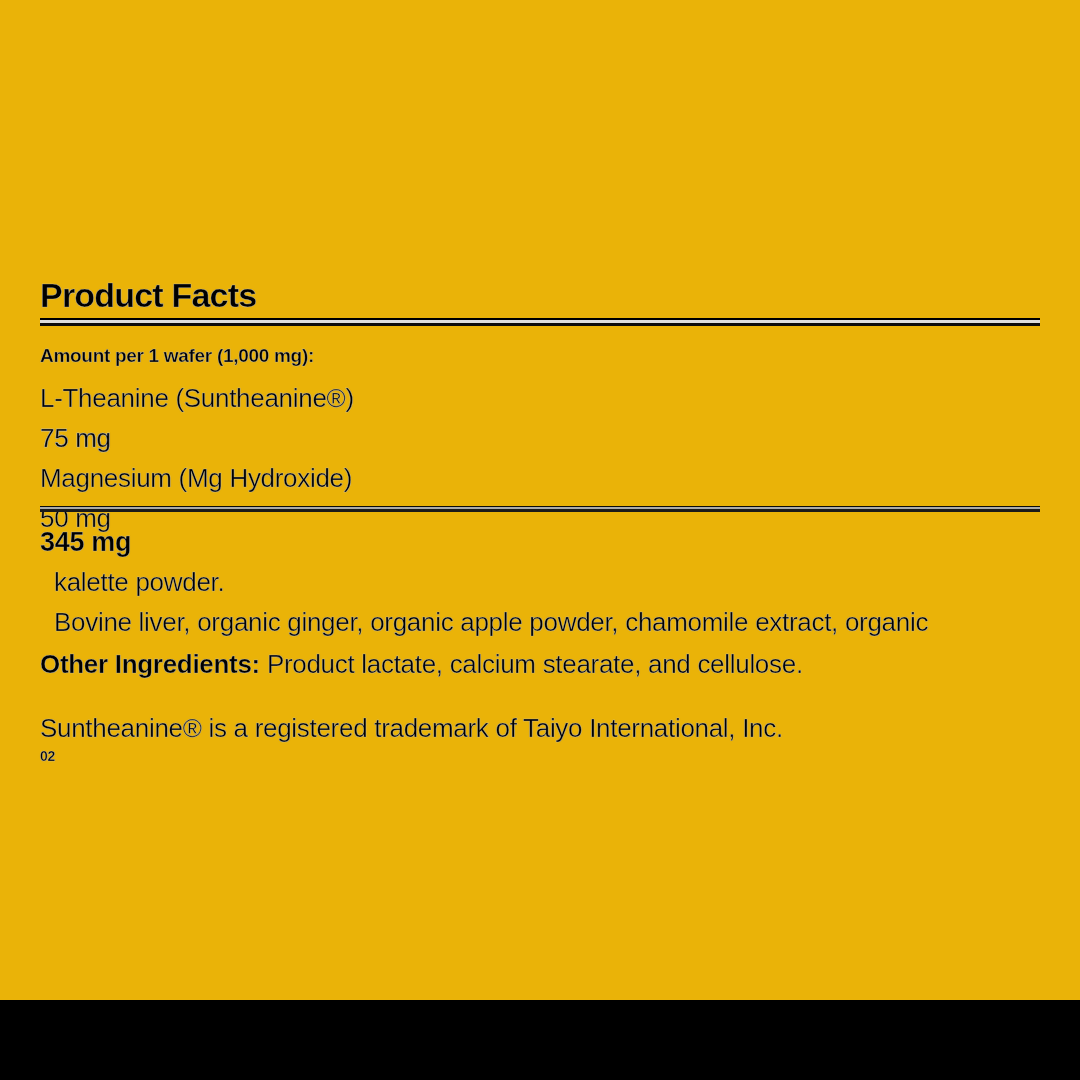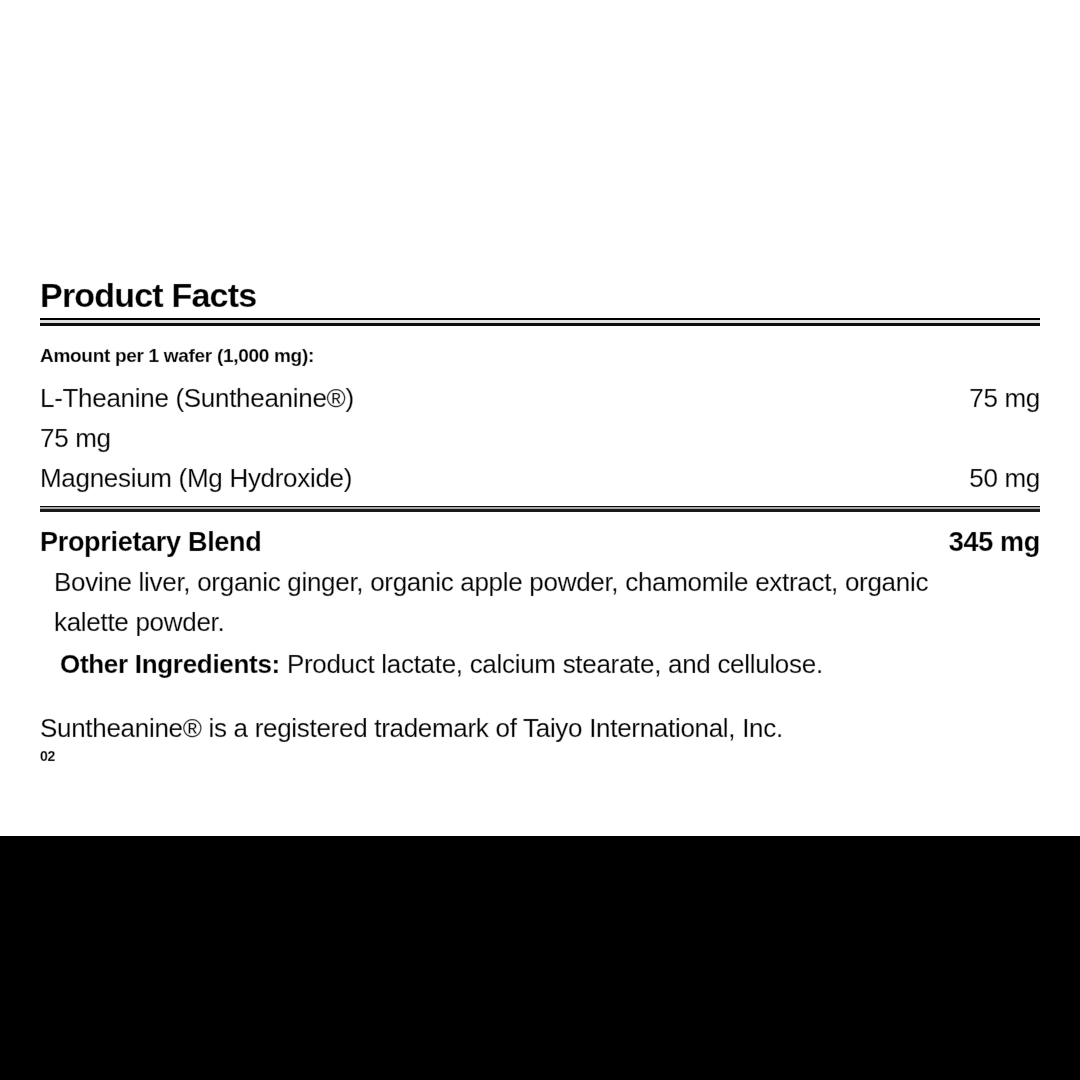--- a/index.html
+++ b/index.html
@@ -3,22 +3,22 @@
 <meta charset="utf-8">
 <style>
   html, body {
     margin: 0;
     padding: 0;
     background: #000000;
   }
   .stage {
     position: relative;
     width: 1080px;
-    height: 836px;
-    background: #ffffff;
+    height: 1000px;
+    background: #eab308;
     overflow: hidden;
     font-family: "Liberation Sans", sans-serif;
   }
   
   .label {
     position: absolute;
     left: 40px;
     top: 276px;
     width: 1000px;
     color: #000000;
@@ -49,20 +49,21 @@
     line-height: 36px;
   }
   .rows { top: 102px; }
   .row {
     display: flex;
     justify-content: space-between;
     align-items: baseline;
     height: 40px;
     font-size: 26px;
     line-height: 40px;
+    flex-direction: column;
   }
   .rule-section {
     top: 230px;
     height: 6px;
     background: linear-gradient(to bottom,
       #0a0a0a 0px, #0a0a0a 1px,
       #aaaaaa 1px, #aaaaaa 3px,
       #1a1a1a 3px, #1a1a1a 6px);
   }
   .blend-row {
@@ -79,21 +80,21 @@
     padding-left: 14px;
     width: 970px;
     font-size: 26px;
     line-height: 40px;
   }
   .other {
     top: 368px;
     font-size: 26px;
     line-height: 40px;
   }
-  .other .lead { font-weight: bold; margin-left: 20px; }
+  .other .lead { font-weight: bold; }
   .trademark {
     top: 432px;
     font-size: 26px;
     line-height: 40px;
   }
   .footer-code {
     top: 472px;
     font-size: 14px;
     font-weight: bold;
   }
@@ -120,27 +121,26 @@
       </div>
       <div class="row">
         <span>Magnesium (Mg Hydroxide)</span>
         <span>50 mg</span>
       </div>
     </div>
 
     <div class="abs rule-section"></div>
 
     <div class="abs blend-row">
-      <span>Proprietary Blend</span>
       <span>345 mg</span>
     </div>
 
     <div class="abs blend-desc">
+      <div>kalette powder.</div>
       <div>Bovine liver, organic ginger, organic apple powder, chamomile extract, organic</div>
-      <div>kalette powder.</div>
     </div>
 
     <div class="abs other">
       <span class="lead">Other Ingredients:</span><span> Product lactate, calcium stearate, and cellulose.</span>
     </div>
 
     <div class="abs trademark">Suntheanine® is a registered trademark of Taiyo International, Inc.</div>
 
     <div class="abs footer-code">02</div>
 

